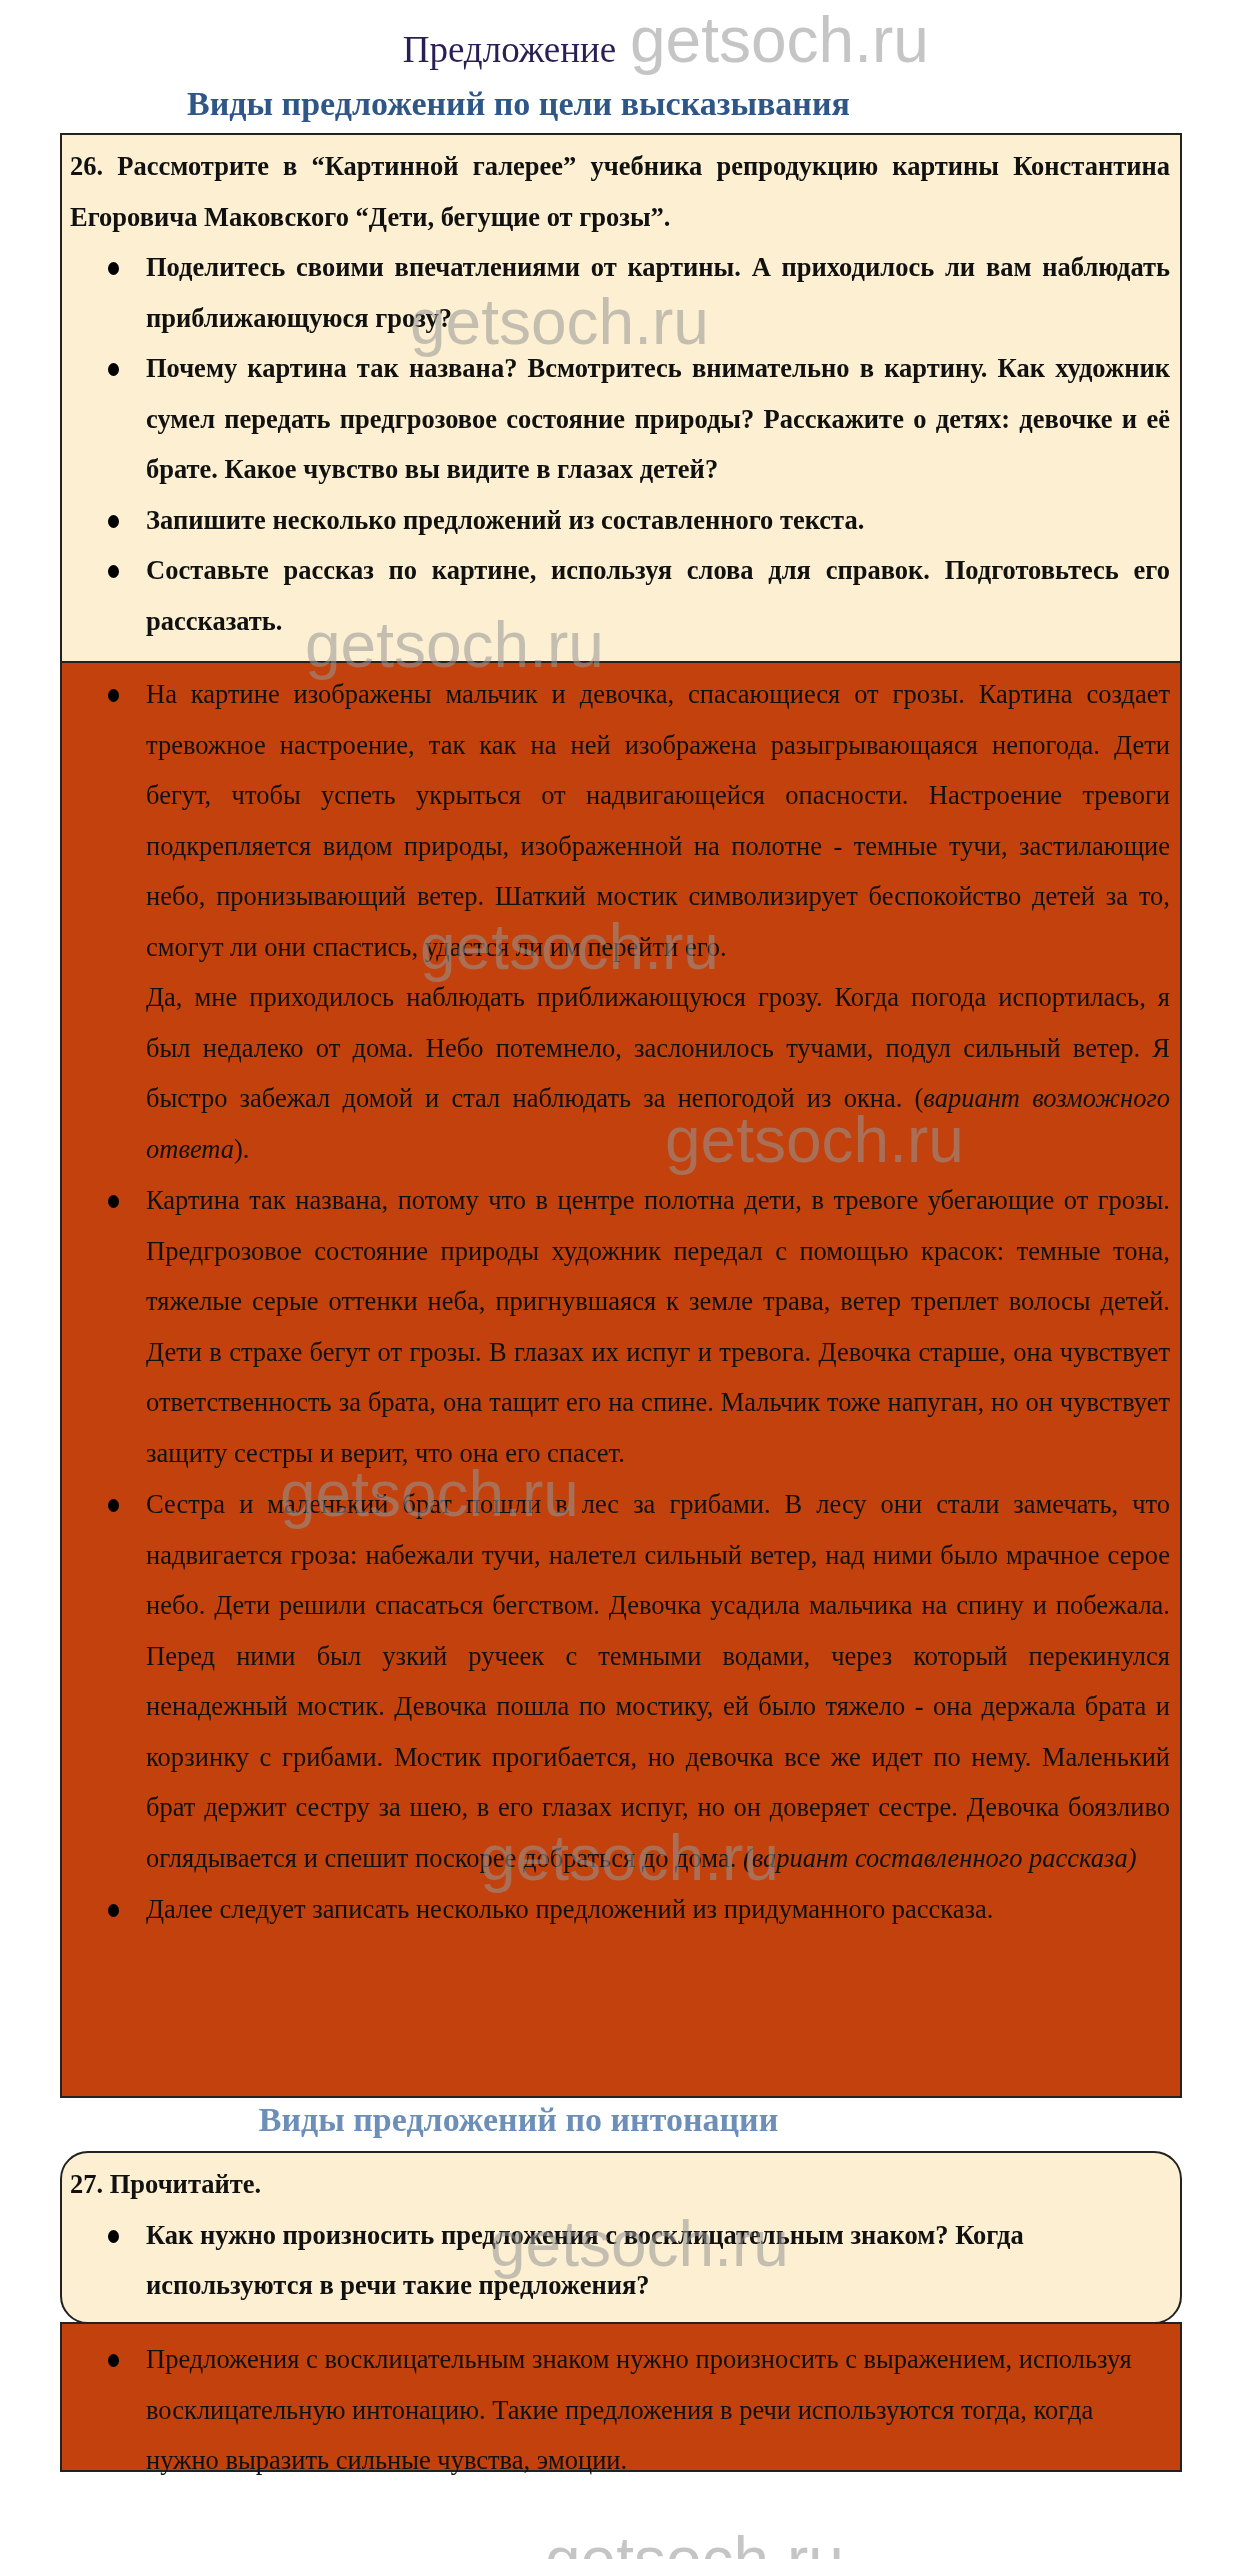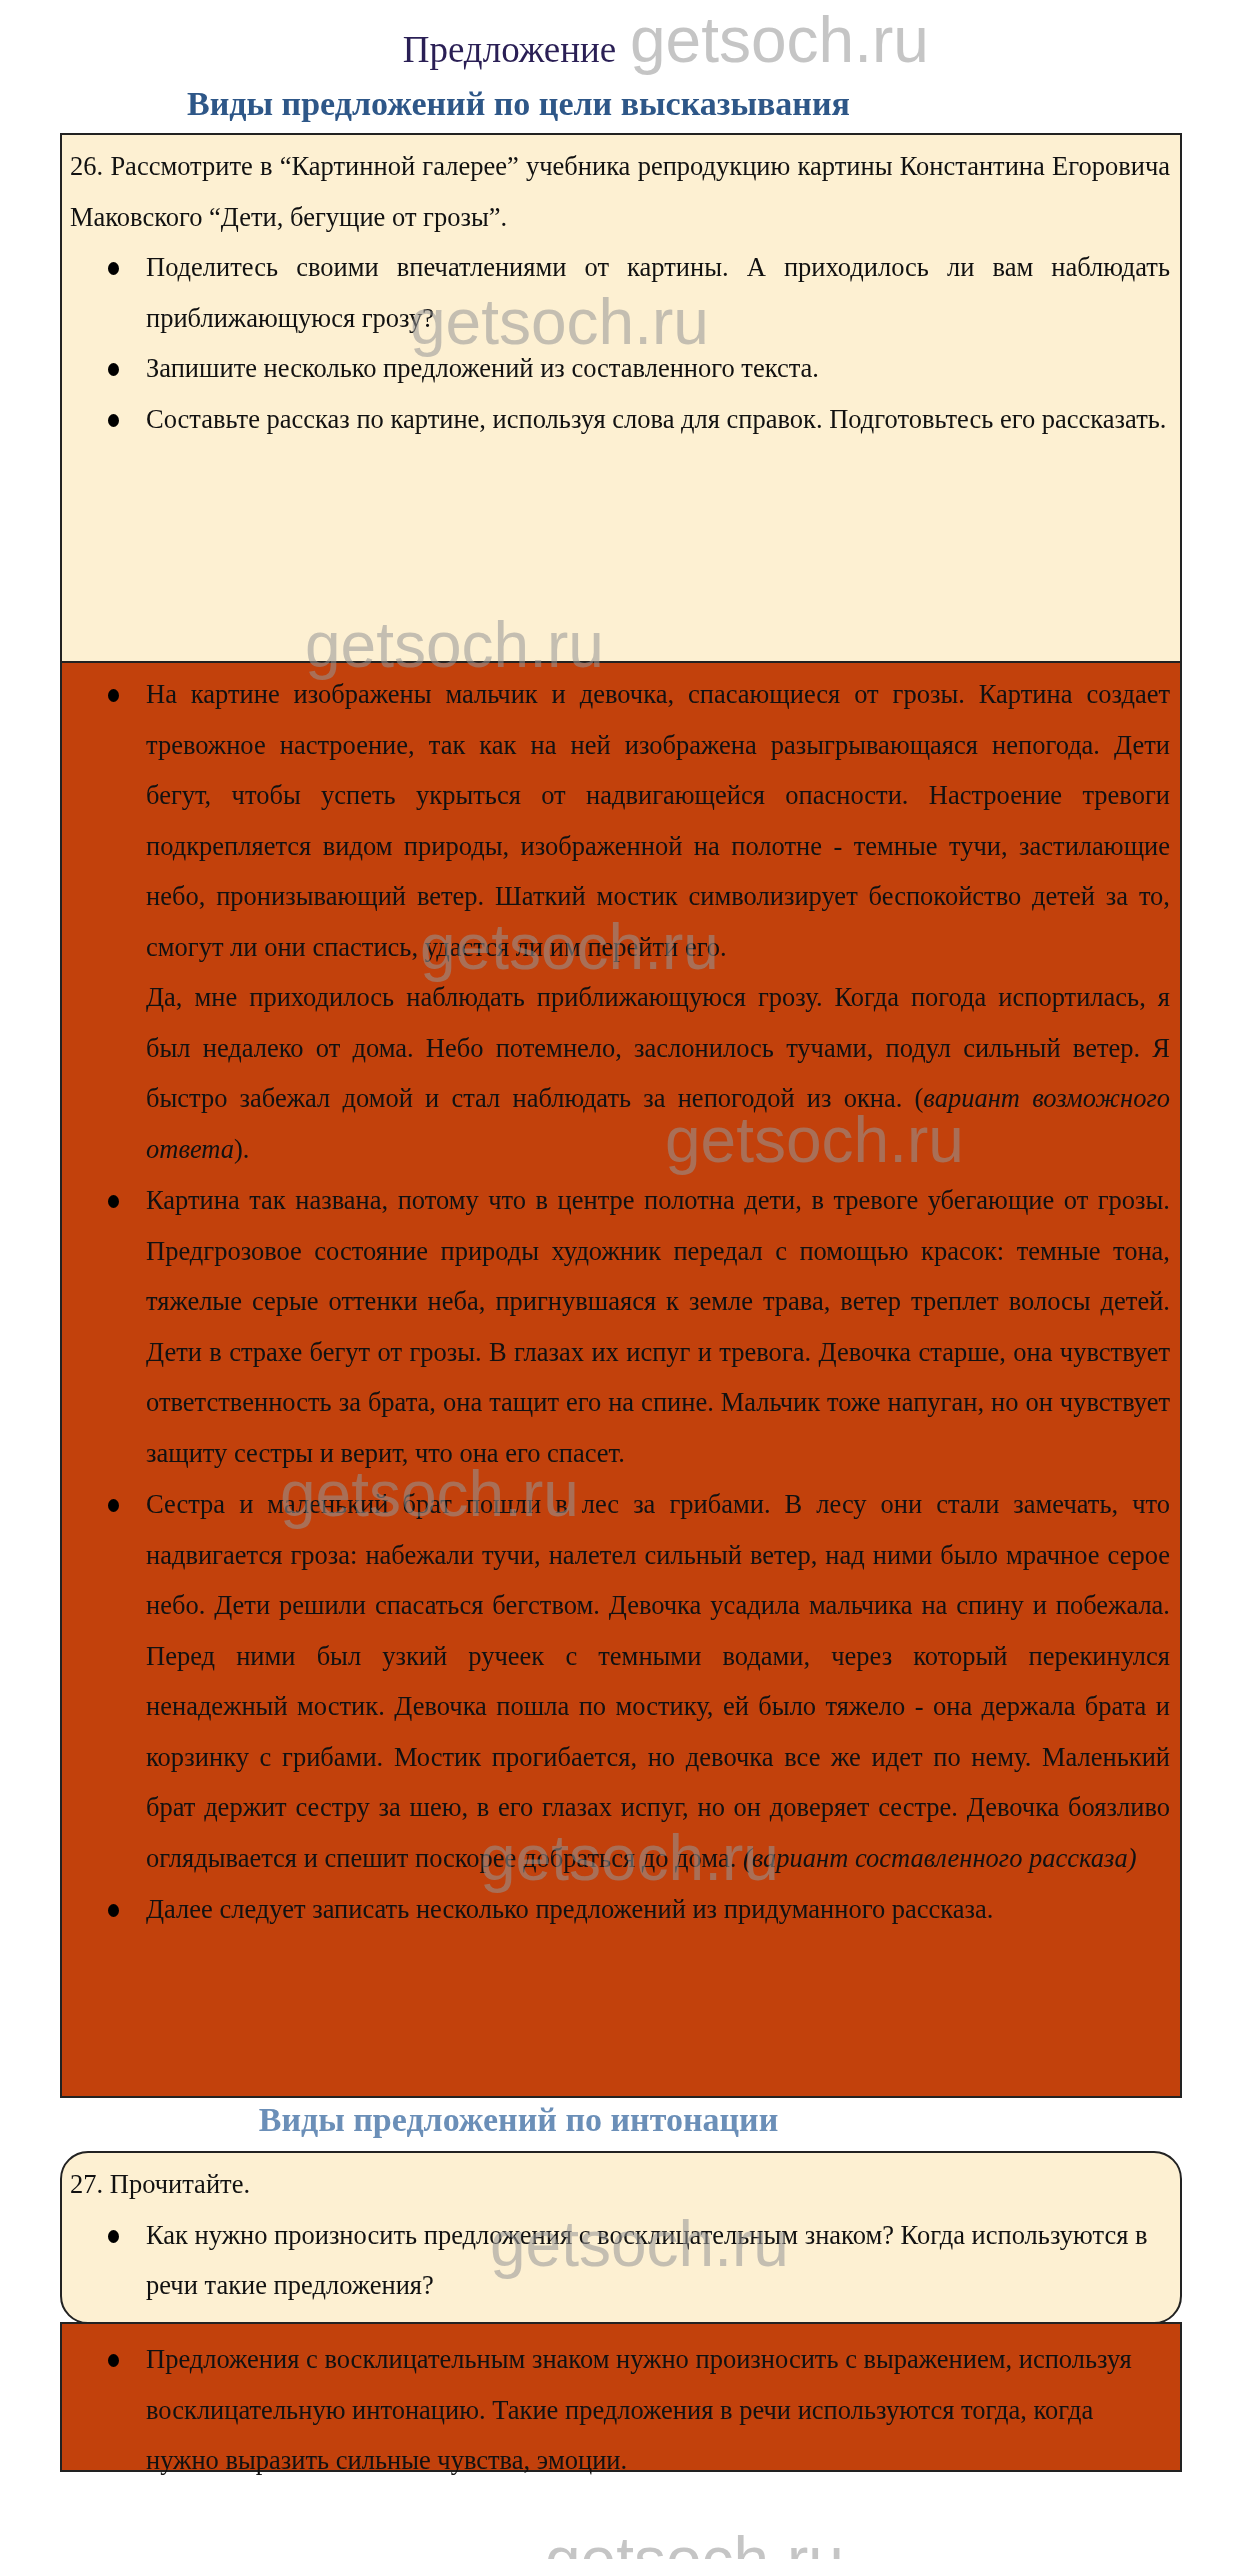--- a/index.html
+++ b/index.html
@@ -26,21 +26,21 @@
   .a { background: #c2410c; }
   .q1 { top: 133px; height: 530px; }
   .a1 { top: 661px; height: 1437px; }
   .q2 { top: 2151px; height: 173px; border-radius: 28px; }
   .a2 { top: 2322px; height: 150px; }
 
   .para {
     font-size: 26.5px; line-height: 50.5px; text-align: justify;
     margin: 0;
   }
-  .q .para { font-weight: normal; }
+  .q .para { font-weight: bold; }
   .lead { padding: 6px 10px 0 8px; }
   ul { list-style: none; margin: 0; padding: 0; }
   li { position: relative; padding-left: 84px; padding-right: 10px; }
   li .dot {
     position: absolute; left: 46px; top: 20px; width: 11px; height: 13px;
     background: #000; border-radius: 50%;
   }
   .q1 ul { padding-top: 0; }
   .a1 ul { padding-top: 6px; }
   .a1 li { margin-bottom: 1px; }
@@ -60,20 +60,24 @@
 
 <div class="title">Предложение</div>
 <div class="subhead s1">Виды предложений по цели высказывания</div>
 
 <div class="box q q1">
   <p class="para lead">26. Рассмотрите в “Картинной галерее” учебника репродукцию картины Константина Егоровича Маковского “Дети, бегущие от грозы”.</p>
   <ul>
     <li>
         <span class="dot"></span>
         <p class="para">Поделитесь своими впечатлениями от картины. А приходилось ли вам наблюдать приближающуюся грозу?</p>
+      </li>
+    <li>
+        <span class="dot"></span>
+        <p class="para">Почему картина так названа? Всмотритесь внимательно в картину. Как художник сумел передать предгрозовое состояние природы? Расскажите о детях: девочке и её брате. Какое чувство вы видите в глазах детей?</p>
       </li>
     <li>
         <span class="dot"></span>
         <p class="para">Запишите несколько предложений из составленного текста.</p>
       </li>
     <li>
         <span class="dot"></span>
         <p class="para">Составьте рассказ по картине, используя слова для справок. Подготовьтесь его рассказать.</p>
       </li>
   </ul>

